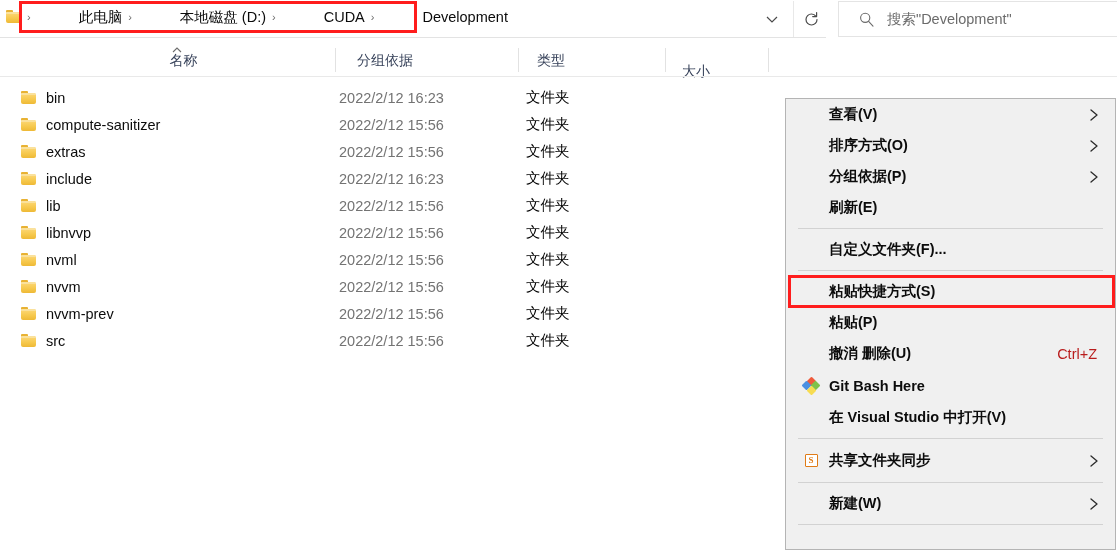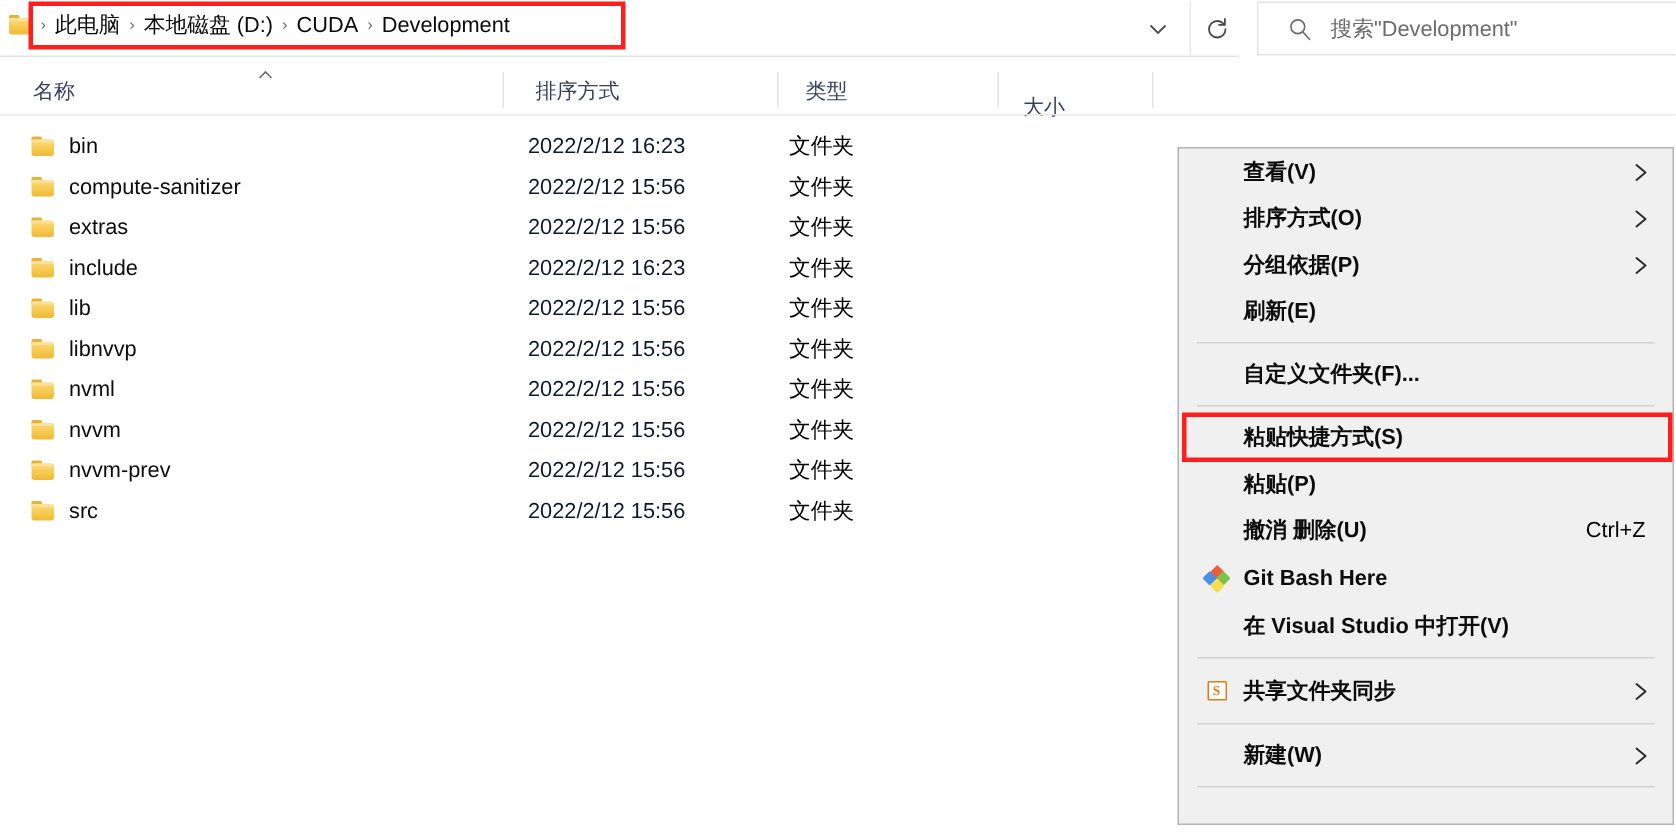--- a/index.html
+++ b/index.html
@@ -73,20 +73,21 @@
     align-items: center;
     gap: 0px;
     font-size: 14.5px;
     color: #0a0a0a;
     white-space: nowrap;
   }
   .crumb {
     padding: 0 5px;
     line-height: 32px;
     cursor: default;
+    margin-left: 42px;
   }
   .crumb-sep {
     color: #6b6b6b;
     font-size: 11px;
     padding: 0 1px;
     line-height: 32px;
   }
 
   #addrbar-underline {
     position: absolute;
@@ -184,22 +185,22 @@
     position: absolute;
     left: 21px; top: 7px;
   }
   .row .fname {
     position: absolute;
     left: 46px;
     color: #0c0c0c;
   }
   .row .fdate {
     position: absolute;
-    left: 352px;
-    color: #0f172a;
+    left: 339px;
+    color: #737373;
     text-align: center;
   }
   .row .ftype {
     position: absolute;
     left: 526px;
     color: #000000;
   }
   .row .fsize {
     position: absolute;
     left: 680px;
@@ -233,21 +234,21 @@
   }
   .mi .mi-label {
     position: absolute;
     left: 43px;
     white-space: nowrap;
     font-weight: bold;
   }
   .mi .mi-accel {
     position: absolute;
     right: 18px;
-    color: #000000;
+    color: #b91c1c;
   }
   .mi .mi-arrow {
     position: absolute;
     right: 15px;
     width: 12px; height: 14px;
   }
   .msep {
     height: 1px;
     margin: 5px 12px 5px 12px;
     background: #d2d2d2;
@@ -339,23 +340,23 @@
       <svg width="17" height="17" viewBox="0 0 17 17" aria-hidden="true">
         <circle cx="7.2" cy="6.8" r="4.6" fill="none" stroke="#6b6b6b" stroke-width="1.1"></circle>
         <line x1="10.6" y1="10.3" x2="15" y2="15.2" stroke="#6b6b6b" stroke-width="1.1" stroke-linecap="round"></line>
       </svg>
     </span>
     <span id="search-placeholder">搜索"Development"</span>
   </div>
 </div>
 
 <div id="col-header">
-  <div class="colh" style="left:10px;  width:335px;">名称</div>
+  <div class="colh" style="left:10px;  width:335px;text-align:center;">名称</div>
   <div class="colh-sep" style="left:335px;"></div>
-  <div class="colh" style="left:345px; width:180px;">排序方式</div>
+  <div class="colh" style="left:345px; width:180px;">分组依据</div>
   <div class="colh-sep" style="left:518px;"></div>
   <div class="colh" style="left:525px; width:145px;">类型</div>
   <div class="colh-sep" style="left:665px;"></div>
   <div class="colh" style="left:670px; width:100px;margin-top:11px;">大小</div>
   <div class="colh-sep" style="left:768px;"></div>
 </div>
 
 <div id="sort-caret">
   <svg width="14" height="10" viewBox="0 0 14 10" aria-hidden="true">
     <path d="M3 7 L7 3 L11 7" fill="none" stroke="#6d6d6d" stroke-width="1.1"></path>

